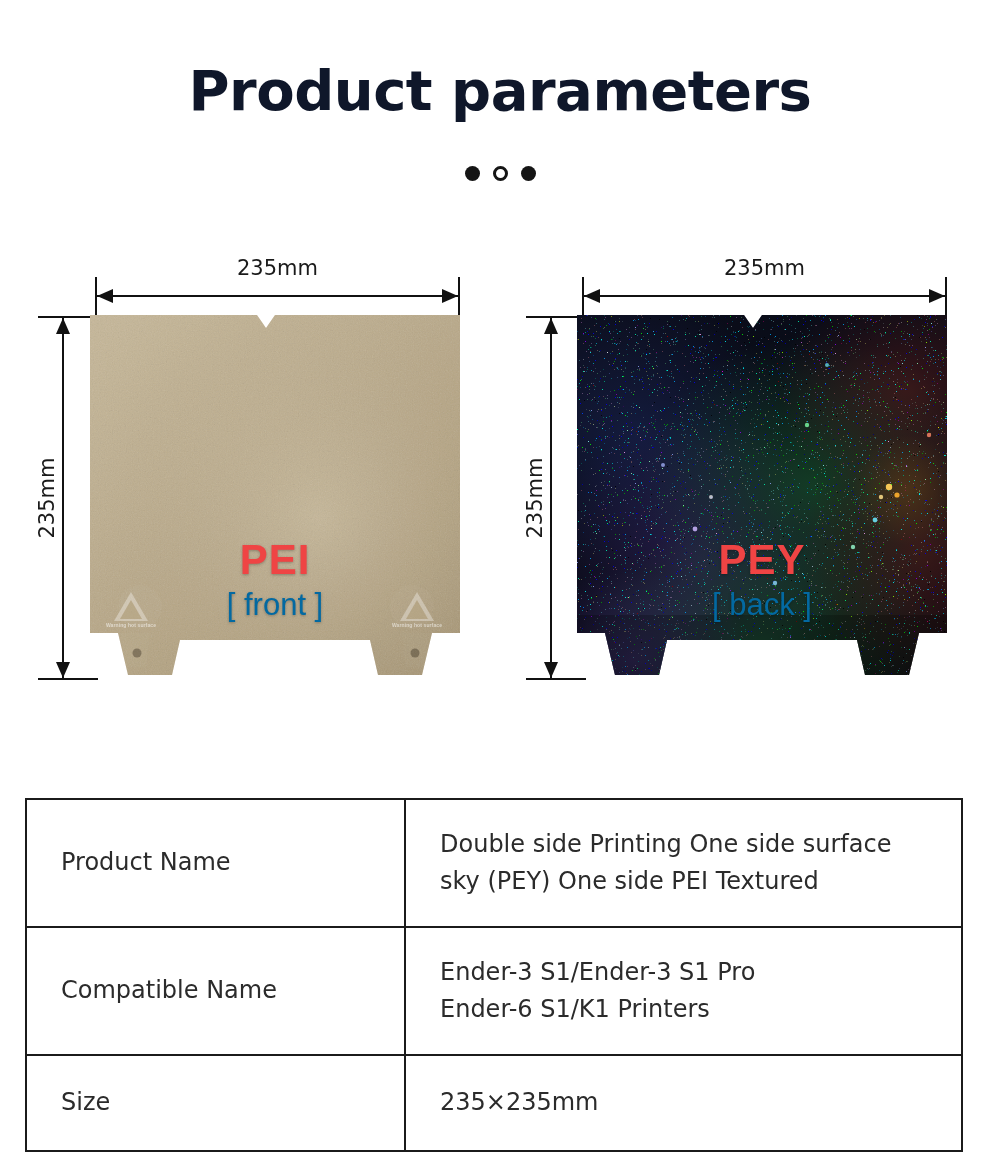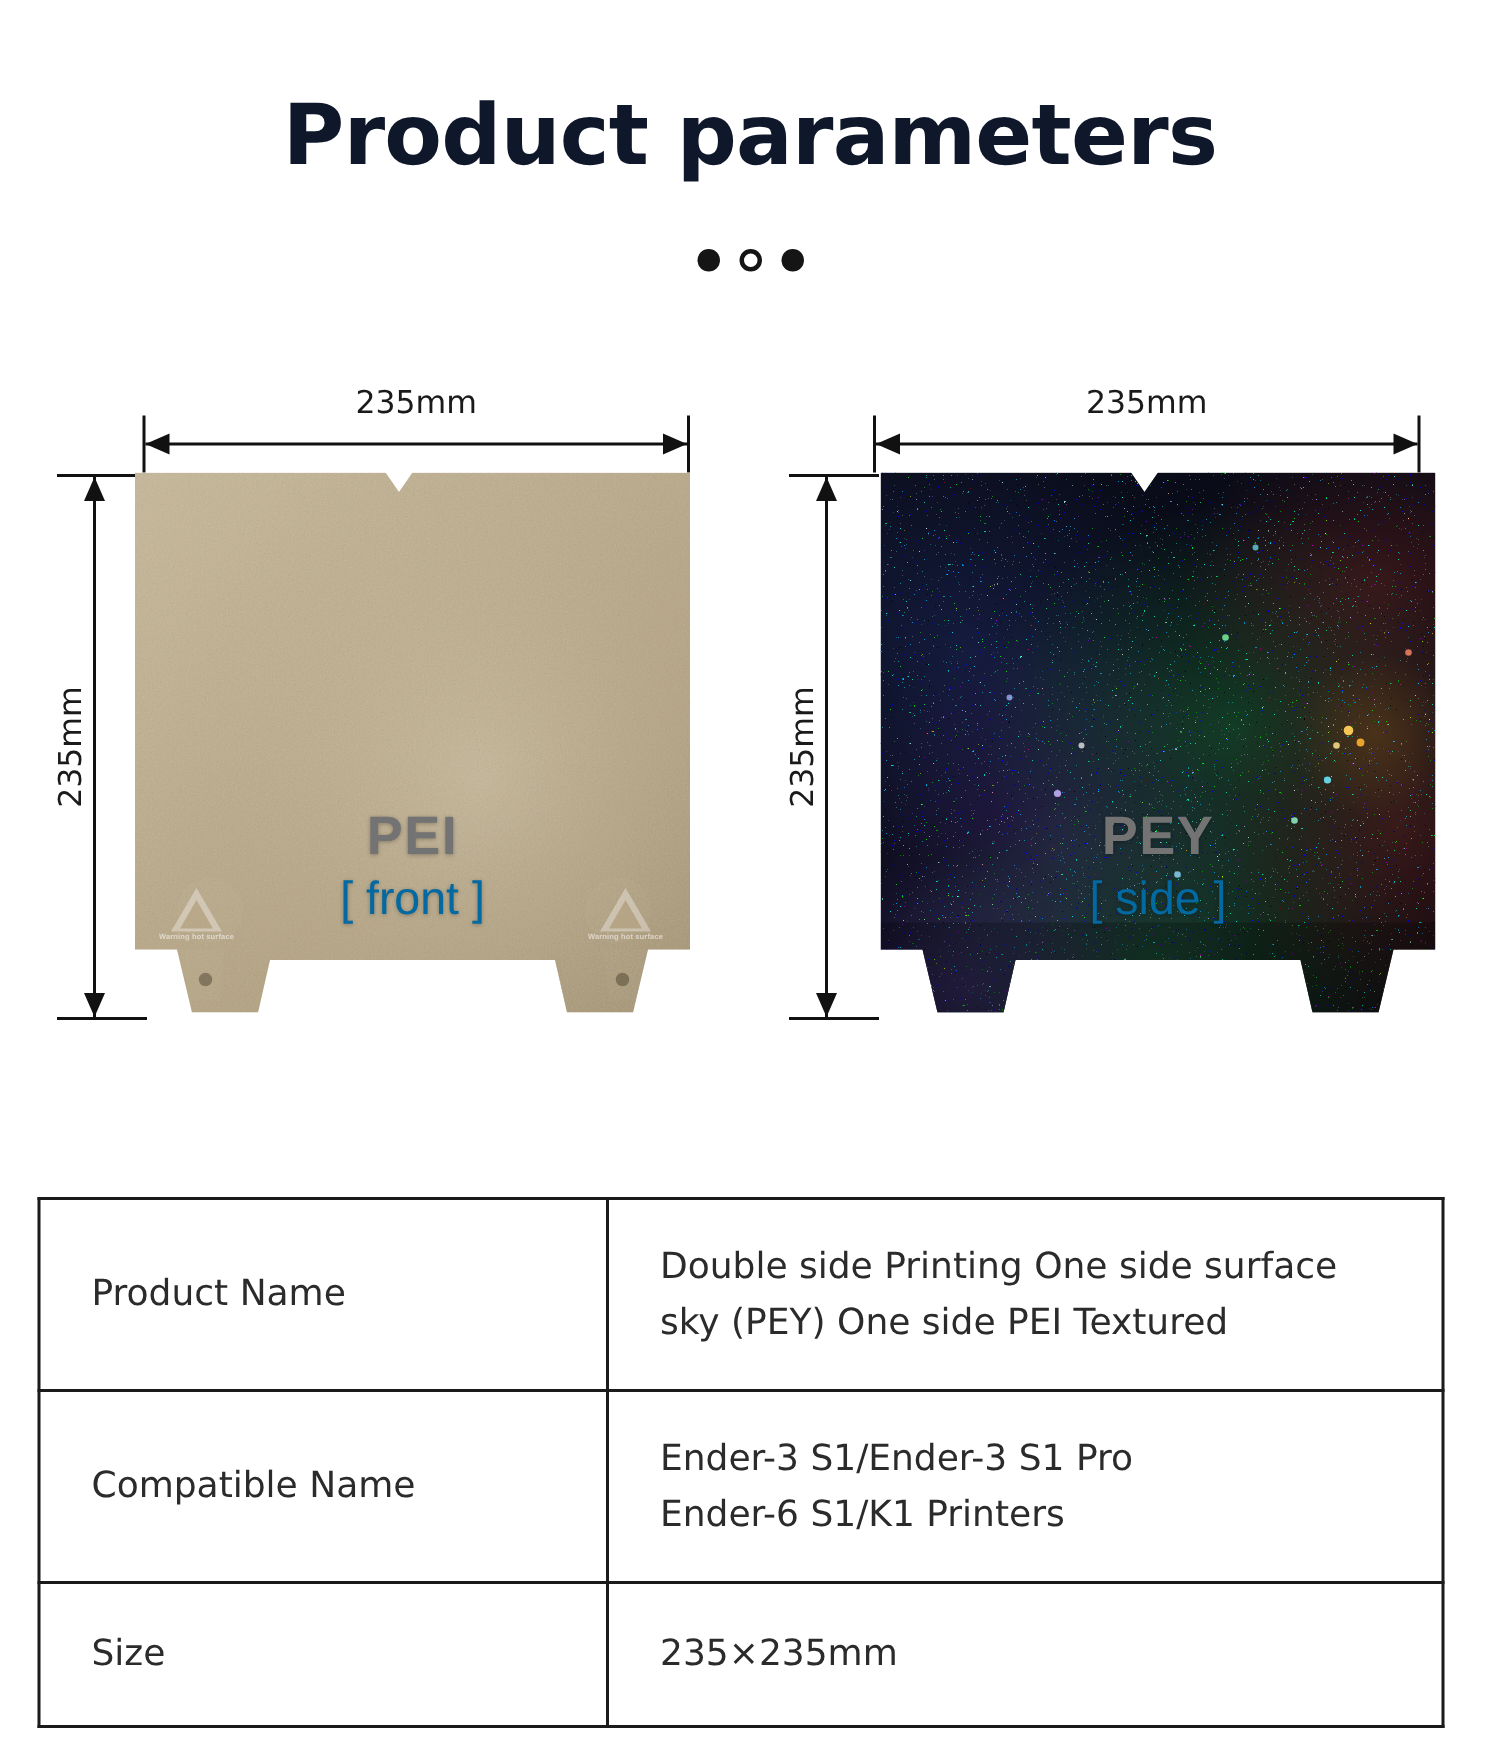--- a/index.html
+++ b/index.html
@@ -167,23 +167,23 @@
     inset: 0;
   }
   .plate-caption {
     position: absolute;
     left: 0;
     width: 100%;
     text-align: center;
     pointer-events: none;
   }
   .plate-caption .material {
-    font-size: 36px;
+    font-size: 42px;
     font-weight: bold;
-    color: #737373;
+    color: #ef4444;
     letter-spacing: 1px;
     line-height: 1;
     font-family: "Liberation Sans", sans-serif;
     text-shadow: 0 1px 3px rgba(0,0,0,.28);
   }
   .plate-caption .side {
     margin-top: 8px;
     font-size: 31px;
     color: #0369a1;
     line-height: 1;
@@ -357,21 +357,21 @@
 
   <div class="dim-left" style="left:10px; top:71px; height:364px;">
     <div class="dim-label">235mm</div>
     <div class="tick top"></div>
     <div class="tick bottom"></div>
     <div class="line"></div>
     <div class="arrow top"></div>
     <div class="arrow bottom"></div>
   </div>
 
-  <div class="plate-wrap" style="left:77px; top:70px; width:370px; height:390px;margin-left:10px;">
+  <div class="plate-wrap" style="left:77px; top:70px; width:370px; height:390px;">
     <svg class="plate" viewBox="0 0 370 390" preserveAspectRatio="none">
       <defs>
         <clipPath id="peyClip">
           <path d="M0,0 L167,0 L176,13 L185,0 L370,0
                    L370,318
                    L342,318 L332,360 L288,360 L280,325
                    L90,325 L82,360 L38,360 L28,318
                    L0,318 Z"></path>
         </clipPath>
 
@@ -454,21 +454,21 @@
           <circle cx="352" cy="120" r="2.2" fill="#ff8a6a" opacity=".8"></circle>
           <circle cx="250" cy="50" r="2.0" fill="#6ef0ff" opacity=".7"></circle>
         </g>
 
         <rect x="0" y="300" width="370" height="90" fill="#000000" opacity="0.22"></rect>
       </g>
     </svg>
 
     <div class="plate-caption" style="top:224px;">
       <div class="material">PEY</div>
-      <div class="side">[ side ]</div>
+      <div class="side">[ back ]</div>
     </div>
   </div>
 </div>
 
 <table id="spec-table">
   <tbody>
     <tr class="tall">
       <td class="key">Product Name</td>
       <td class="value">
         <span class="value-line">Double side Printing One side surface</span>

